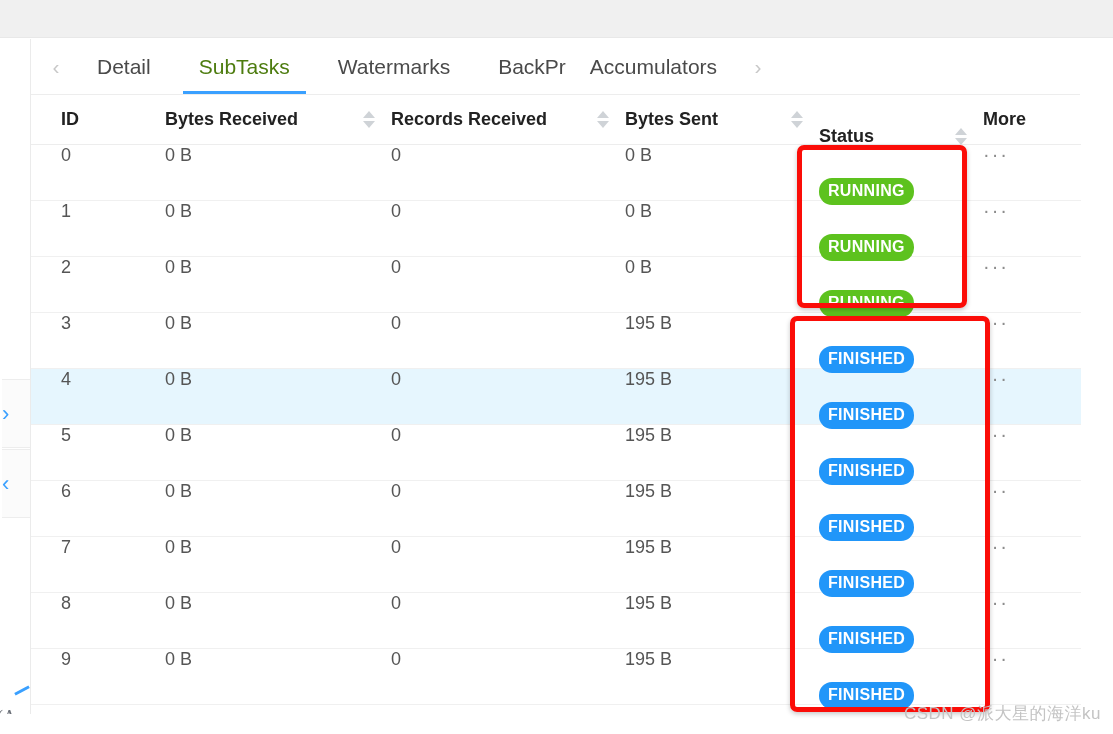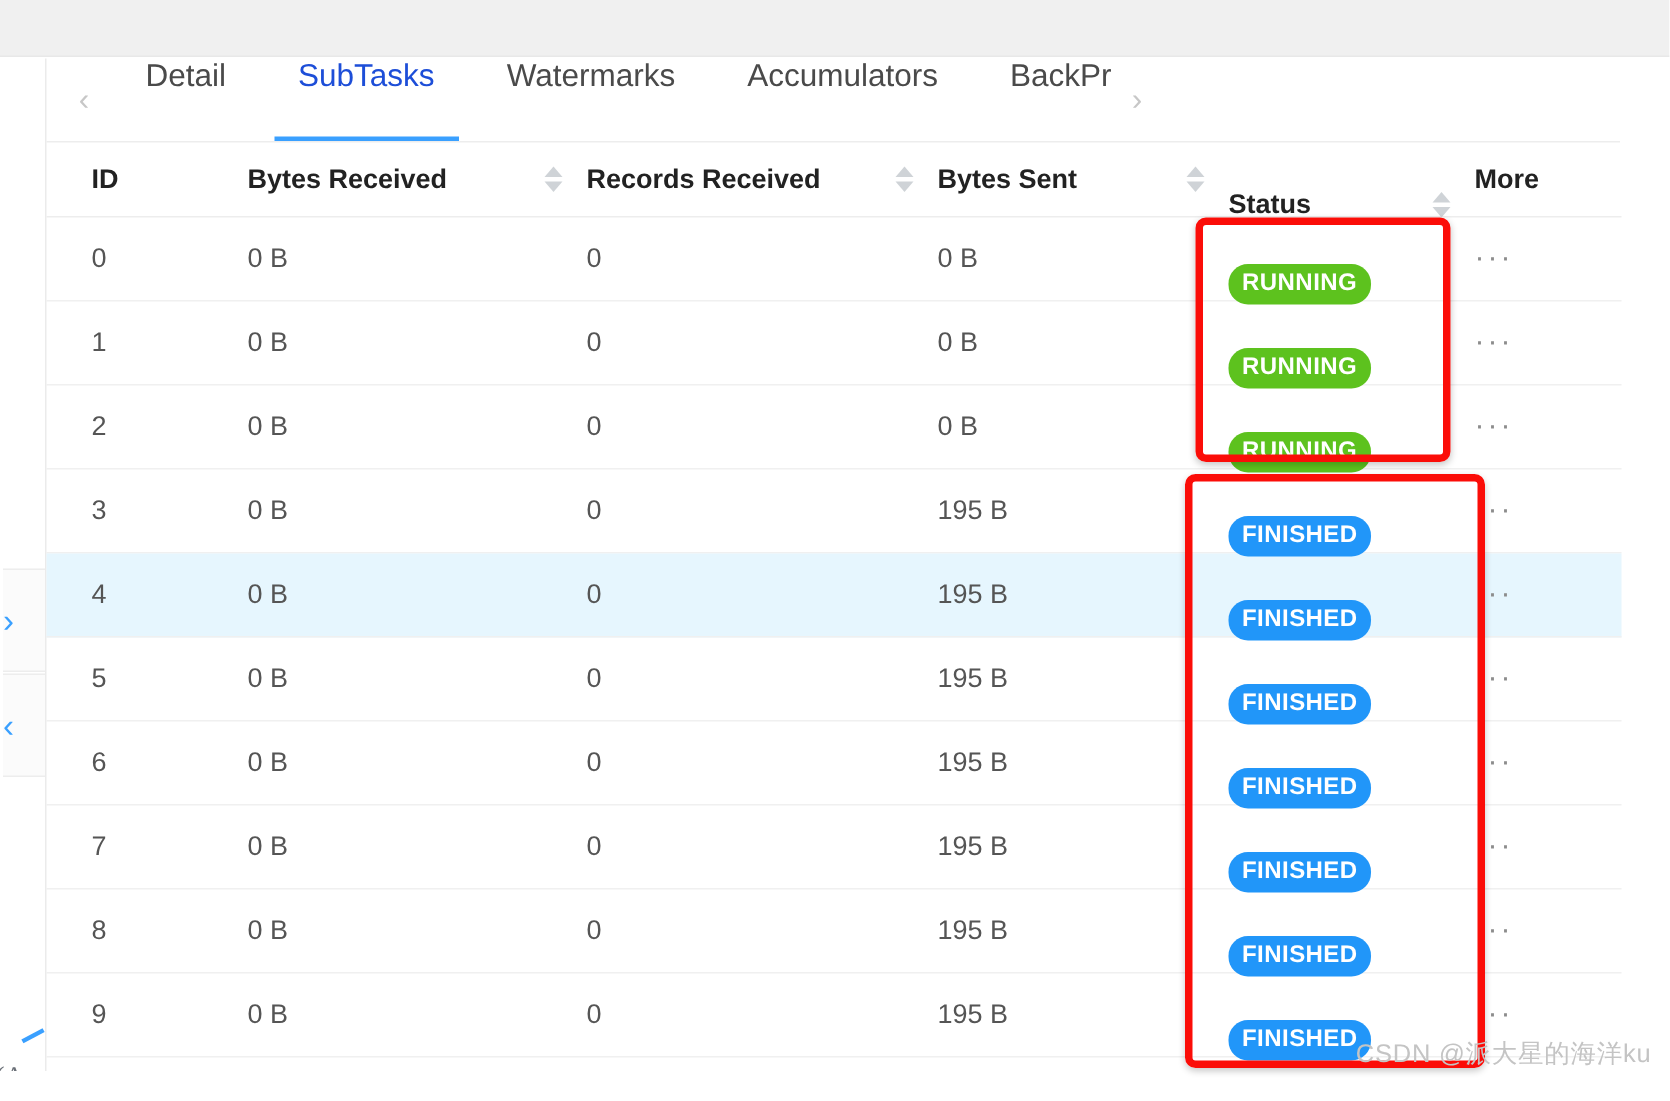--- a/index.html
+++ b/index.html
@@ -56,44 +56,44 @@
     font-size: 21px;
     line-height: 1;
     cursor: pointer;
     user-select: none;
   }
   .tab {
     position: relative;
     padding: 0 24px;
     height: 55px;
     display: flex;
+    align-items: center;
     font-size: 21px;
     color: #4a4a4a;
     cursor: pointer;
     user-select: none;
   }
-  .tab.active { color: #1d4ed8; }
+  .tab.active { color: #4d7c0f; }
   .tab.active::after {
     content: "";
     position: absolute;
     left: 8px; right: 8px;
     bottom: 0;
     height: 3px;
     background: #3aa0ff;
   }
   .tab.truncated { padding-right: 0; }
 
   
   .table {
     position: relative;
     width: 1050px;
   }
   .thead, .trow {
     display: flex;
-    align-items: center;
     height: 56px;
     border-bottom: 1px solid #f0f0f0;
   }
   .thead {
     height: 50px;
     border-bottom: 1px solid #ededed;
   }
   .trow.alt { background: #e6f6fe; }
 
   .c-id      { flex: 0 0 134px; padding-left: 30px; }
@@ -217,21 +217,21 @@
     pointer-events: none;
     box-shadow: 0 2px 5px rgba(0,0,0,.22);
   }
   .annot.a1 { left: 797px; top: 145px; width: 170px; height: 163px; }
   .annot.a2 { left: 790px; top: 316px; width: 200px; height: 396px; }
 
   
   .watermark {
     position: absolute;
     right: 12px;
-    bottom: 20px;
+    bottom: 9px;
     font-size: 17px;
     color: #c4c4c4;
     letter-spacing: .5px;
     white-space: nowrap;
     user-select: none;
   }
 </style>
 </head>
 <body>
 
@@ -260,25 +260,25 @@
       </div>
       <div class="tab">
         <span>Detail</span>
       </div>
       <div class="tab active">
         <span>SubTasks</span>
       </div>
       <div class="tab">
         <span>Watermarks</span>
       </div>
+      <div class="tab truncated">
+        <span>BackPr</span>
+      </div>
       <div class="tab">
         <span>Accumulators</span>
-      </div>
-      <div class="tab truncated">
-        <span>BackPr</span>
       </div>
       <div class="tab-arrow">
         <span>›</span>
       </div>
     </div>
 
     <div class="table">
 
       <div class="thead">
         <div class="cell c-id">

